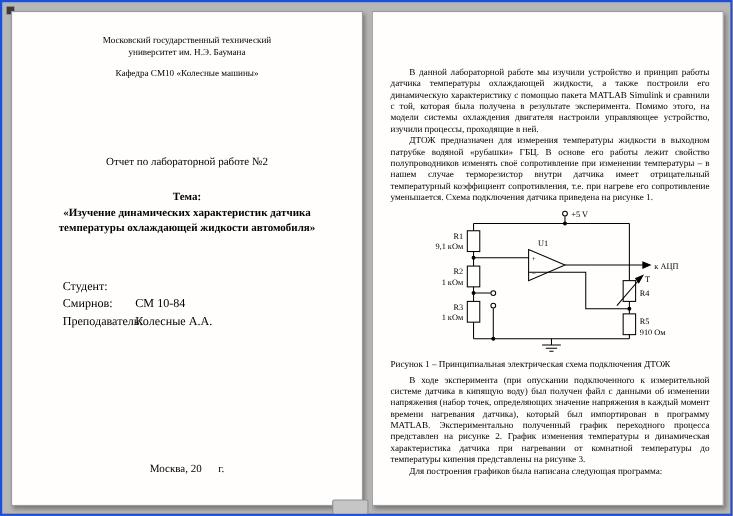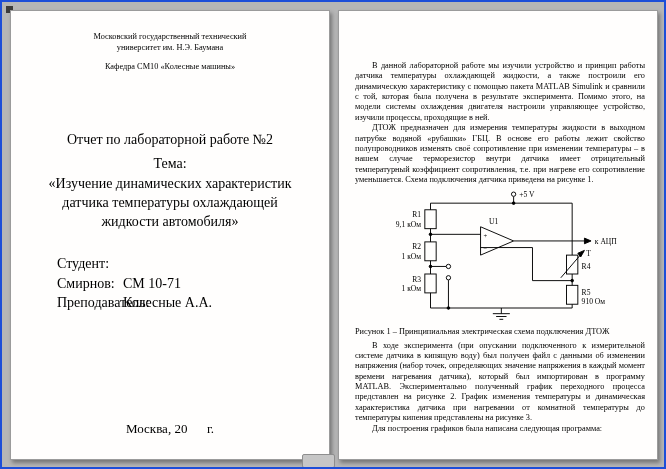--- a/index.html
+++ b/index.html
@@ -10,27 +10,27 @@
   .page-left{left:8px;}
   .page-right{left:336px;}
   .corner-mark{position:absolute;left:4px;top:4px;width:7px;height:7px;background:#3c3c3c;}
   .scroll-thumb{position:absolute;left:300px;top:452px;width:31px;height:12px;background:#c6c6c6;
                 border:1px solid #8e8e8e;border-radius:2px;}
 
   
   .univ{position:absolute;top:20px;left:0;right:0;text-align:center;font-size:8.3px;line-height:1.35;}
   .u-name{max-width:178px;margin:0 auto;}
   .dept{margin-top:8px;}
-  .title-block{position:absolute;top:120px;left:0;right:0;text-align:center;font-size:14px;line-height:1.35;}
-  .tema{margin-top:5px;}
-  .theme{max-width:248px;margin:1px auto 0;}
-  .student-block{position:absolute;top:243px;left:46px;font-size:14px;line-height:1.4;}
+  .title-block{position:absolute;top:130px;left:0;right:0;text-align:center;font-size:10px;line-height:1.35;}
+  .tema{margin-top:18px;font-weight:bold;}
+  .theme{max-width:248px;margin:1px auto 0;font-weight:bold;}
+  .student-block{position:absolute;top:243px;left:46px;font-size:11px;line-height:1.4;}
   .srow{display:flex;}
   .srow .lbl{width:66px;}
-  .city{position:absolute;top:410px;left:0;right:0;text-align:center;font-size:13px;white-space:pre;}
+  .city{position:absolute;top:410px;left:0;right:0;text-align:center;font-size:10px;white-space:pre;}
 
   
   .rp-inner{position:absolute;top:18px;left:16px;right:12px;font-size:8.3px;line-height:1.25;text-align:justify;margin-top:32px;}
   p.para{margin:0;text-indent:17px;}
   p.noindent{margin:0;text-indent:0;}
   .fig{display:block;margin:4px 0 1px 28px;}
   .caption{text-align:left;text-indent:0;margin:2px 0 3px;}
 
   
   svg text{font-family:"Liberation Serif",serif;font-size:8px;fill:#000;stroke:none;}
@@ -58,21 +58,21 @@
       <div class="tema">Тема:</div>
       <div class="theme">«Изучение динамических характеристик датчика температуры охлаждающей жидкости автомобиля»</div>
     </div>
 
     <div class="student-block">
       <div class="srow">
         <span class="lbl">Студент:</span>
       </div>
       <div class="srow">
         <span class="lbl">Смирнов:</span>
-        <span class="val">СМ 10-71</span>
+        <span class="val">СМ 10-84</span>
       </div>
       <div class="srow">
         <span class="lbl">Преподаватель:</span>
         <span class="val">Колесные А.А.</span>
       </div>
     </div>
 
     <div class="city">Москва, 20      г.</div>
   </div>
 

